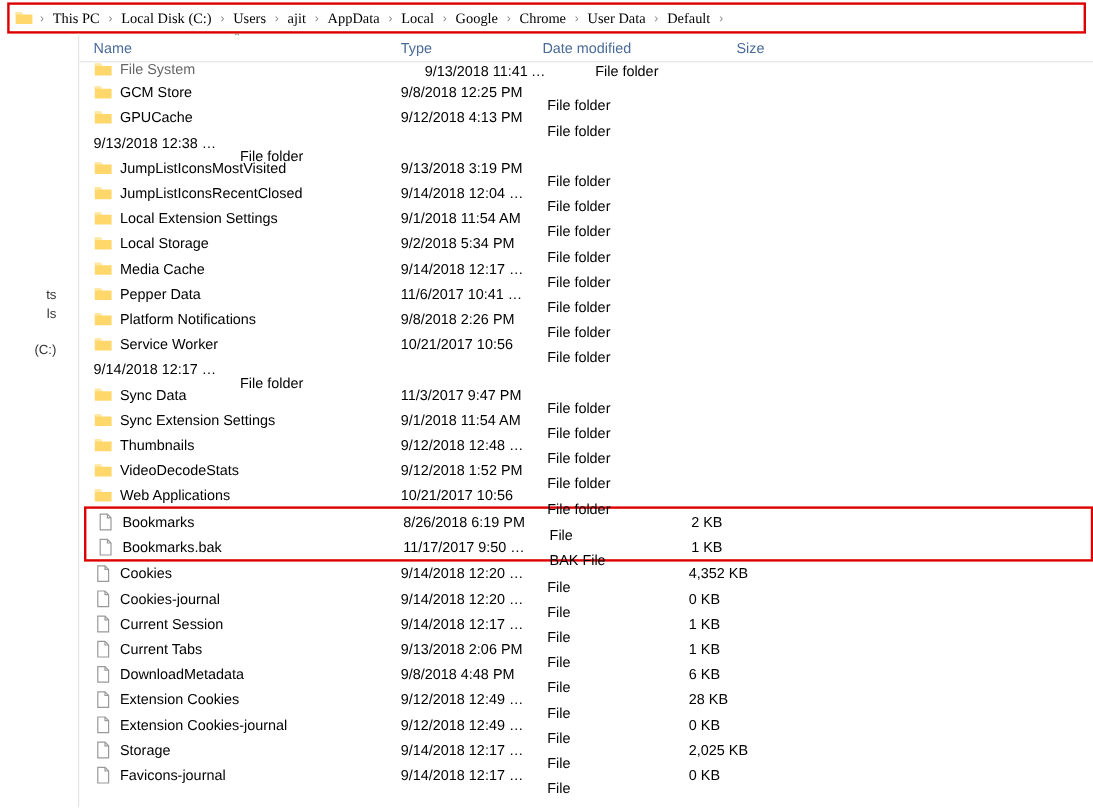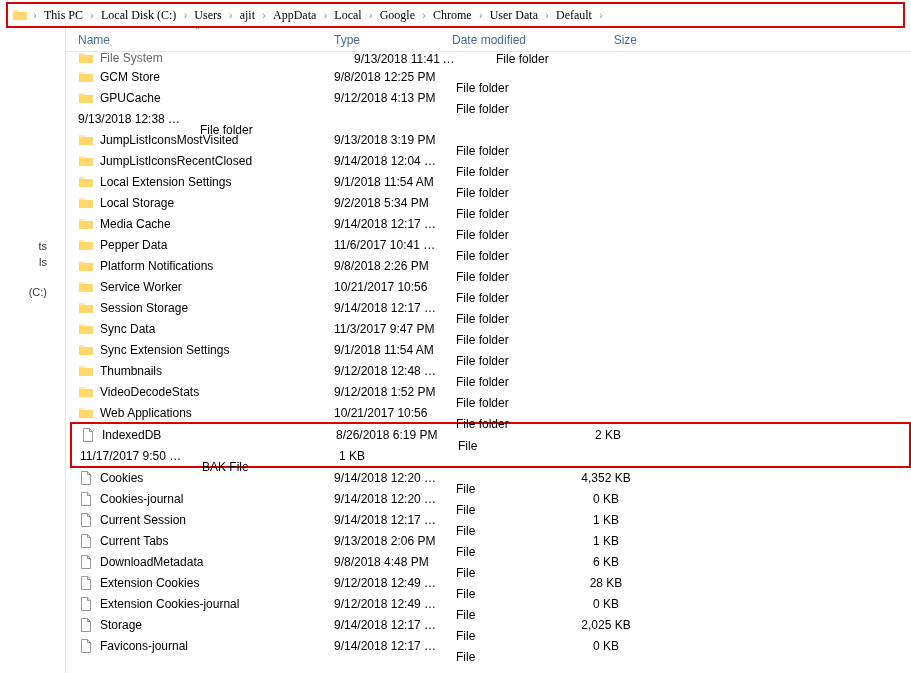--- a/index.html
+++ b/index.html
@@ -99,21 +99,21 @@
     .cell { padding: 0 8px; overflow: hidden; white-space: nowrap; text-overflow: ellipsis; }
     .name-cell {
       width: 256px;
       display: flex;
       align-items: center;
       gap: 6px;
       padding-left: 8px;
     }
     .date-cell { width: 122px; }
     .type-cell { width: 118px; margin-top: 22px; }
-    .size-cell { width: 80px; text-align: center; }
+    .size-cell { width: 80px; text-align: left; }
     .icon-folder, .icon-file {
       display: inline-flex;
       width: 16px; height: 16px;
       flex-shrink: 0;
     }
     .highlight-box {
       border: 2px solid #d00;
       margin: -1px 0;
     }
     svg { display: block; }
@@ -331,29 +331,20 @@
                 <path fill="#ffe9a6" d="M1 3h5l1 2H1z"></path>
               </svg>
             </span>
             <span>Service Worker</span>
           </div>
           <div class="cell date-cell">10/21/2017 10:56</div>
           <div class="cell type-cell">File folder</div>
           <div class="cell size-cell"></div>
         </div>
         <div class="row">
-          <div class="cell name-cell">
-            <span class="icon-folder">
-              <svg width="16" height="16" viewBox="0 0 16 16">
-                <path fill="#ffd76b" d="M1 3h5l1 2h8v8H1z"></path>
-                <path fill="#ffe9a6" d="M1 3h5l1 2H1z"></path>
-              </svg>
-            </span>
-            <span>Session Storage</span>
-          </div>
           <div class="cell date-cell">9/14/2018 12:17 PM</div>
           <div class="cell type-cell">File folder</div>
           <div class="cell size-cell"></div>
         </div>
         <div class="row">
           <div class="cell name-cell">
             <span class="icon-folder">
               <svg width="16" height="16" viewBox="0 0 16 16">
                 <path fill="#ffd76b" d="M1 3h5l1 2h8v8H1z"></path>
                 <path fill="#ffe9a6" d="M1 3h5l1 2H1z"></path>
@@ -423,27 +414,36 @@
         </div>
         <div class="highlight-box">
           <div class="row">
             <div class="cell name-cell">
               <span class="icon-file">
                 <svg width="16" height="16" viewBox="0 0 16 16">
                   <path fill="#fff" stroke="#999" stroke-width="1" d="M3.5 1.5h6l3 3v10h-9z"></path>
                   <path fill="none" stroke="#999" stroke-width="1" d="M9.5 1.5v3h3"></path>
                 </svg>
               </span>
-              <span>IndexedDB</span>
+              <span>Bookmarks</span>
             </div>
             <div class="cell date-cell">8/26/2018 6:19 PM</div>
             <div class="cell type-cell">File</div>
             <div class="cell size-cell">2 KB</div>
           </div>
           <div class="row">
+            <div class="cell name-cell">
+              <span class="icon-file">
+                <svg width="16" height="16" viewBox="0 0 16 16">
+                  <path fill="#fff" stroke="#999" stroke-width="1" d="M3.5 1.5h6l3 3v10h-9z"></path>
+                  <path fill="none" stroke="#999" stroke-width="1" d="M9.5 1.5v3h3"></path>
+                </svg>
+              </span>
+              <span>Bookmarks.bak</span>
+            </div>
             <div class="cell date-cell">11/17/2017 9:50 PM</div>
             <div class="cell type-cell">BAK File</div>
             <div class="cell size-cell">1 KB</div>
           </div>
         </div>
         <div class="row">
           <div class="cell name-cell">
             <span class="icon-file">
               <svg width="16" height="16" viewBox="0 0 16 16">
                 <path fill="#fff" stroke="#999" stroke-width="1" d="M3.5 1.5h6l3 3v10h-9z"></path>

